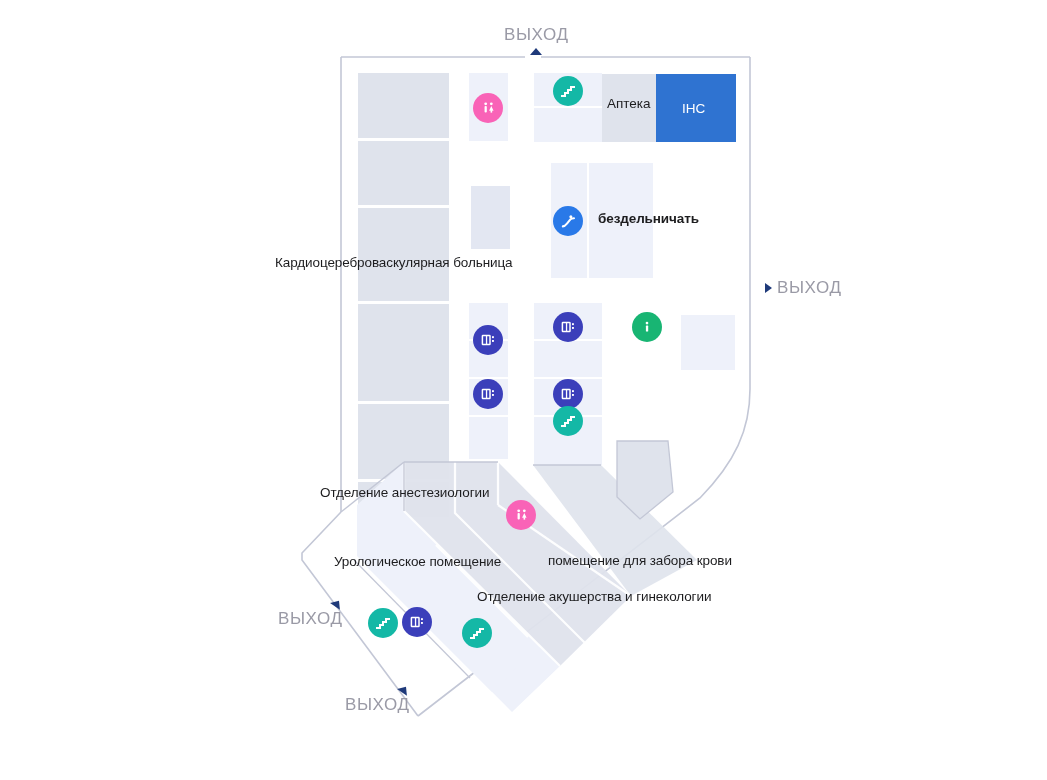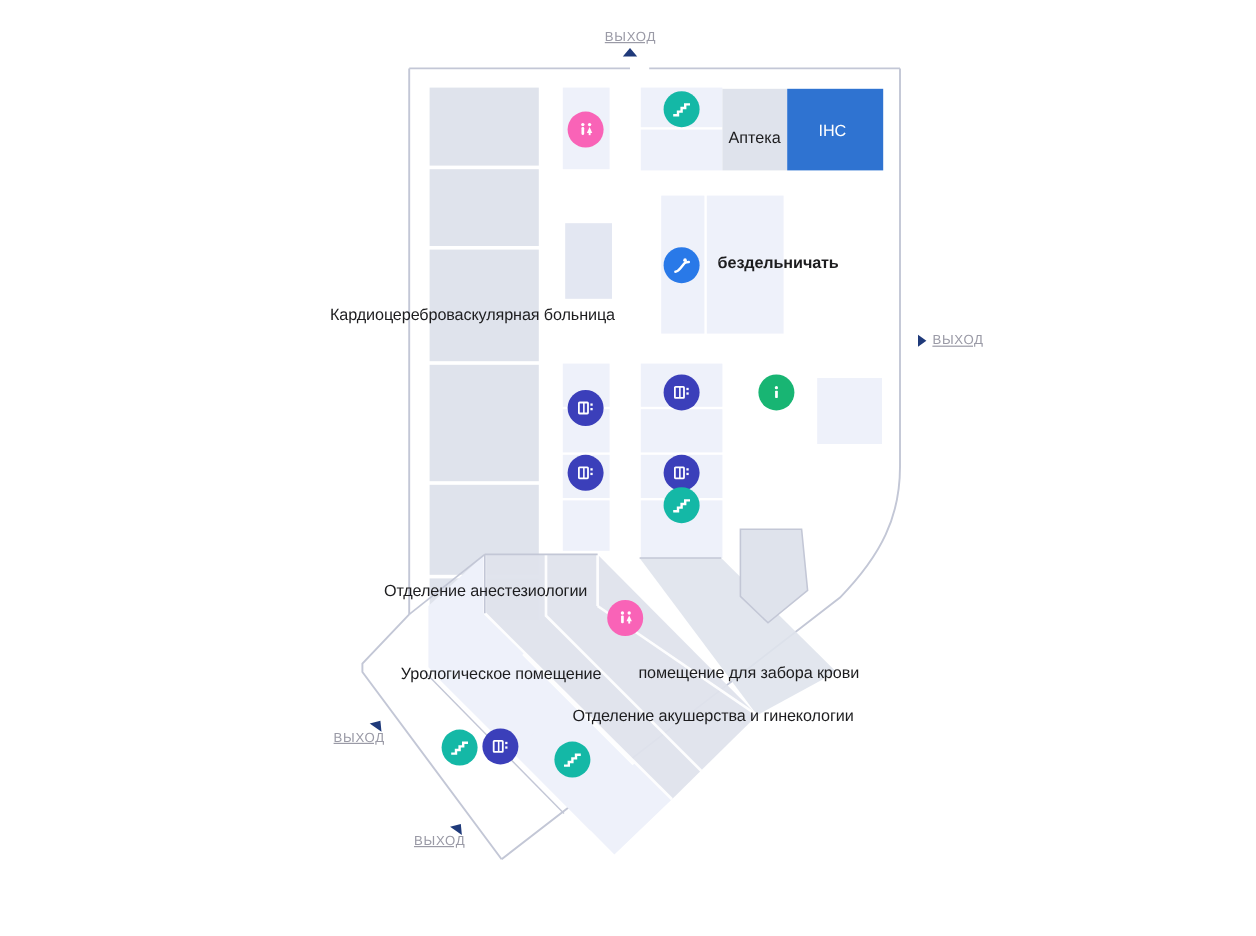--- a/index.html
+++ b/index.html
@@ -79,24 +79,23 @@
   
   .exit-marker {
     position: absolute;
     display: flex;
     align-items: center;
     gap: 5px;
     white-space: nowrap;
   }
   .exit-marker .exit-text {
     color: #9a9aa6;
-    font-size: 11px;
+    font-size: 17px;
     letter-spacing: 0.6px;
     text-transform: uppercase;
-    text-decoration: underline;
   }
   .exit-marker .tri {
     width: 0;
     height: 0;
   }
   .tri-up {
     border-left: 6px solid transparent;
     border-right: 6px solid transparent;
     border-bottom: 7px solid #1f3a7a;
   }
@@ -211,28 +210,28 @@
 
     <g>
       <path d="M 404 462 L 404 511" fill="none" stroke="#c3c7d6" stroke-width="1.4"></path>
       <path d="M 341 512 L 404 462" fill="none" stroke="#c3c7d6" stroke-width="1.4"></path>
       <path d="M 354 560 L 470 678" fill="none" stroke="#c3c7d6" stroke-width="1.2"></path>
     </g>
   </svg>
 
   <div class="overlay-layer">
 
-    <div class="tile-label" style="left:607px; top:107px;text-align:right;">Аптека</div>
+    <div class="tile-label" style="left:607px; top:96px;text-align:right;">Аптека</div>
     <div class="tile-label inverted" style="left:682px; top:101px;">IHC</div>
 
     <div class="room-label" style="left:275px; top:255px;">Кардиоцереброваскулярная больница</div>
     <div class="room-label" style="left:598px; top:211px;font-weight:bold;">бездельничать</div>
     <div class="room-label" style="left:320px; top:485px;">Отделение анестезиологии</div>
     <div class="room-label" style="left:334px; top:554px;">Урологическое помещение</div>
-    <div class="room-label" style="left:532px; top:553px;">помещение для забора крови</div>
+    <div class="room-label" style="left:548px; top:553px;">помещение для забора крови</div>
     <div class="room-label" style="left:477px; top:589px;">Отделение акушерства и гинекологии</div>
 
     <div class="exit-marker exit-stack" style="left:504px; top:25px;">
       <span class="exit-text">ВЫХОД</span>
       <span class="tri tri-up"></span>
     </div>
 
     <div class="exit-marker" style="left:765px; top:278px;">
       <span class="tri tri-right"></span>
       <span class="exit-text">ВЫХОД</span>

